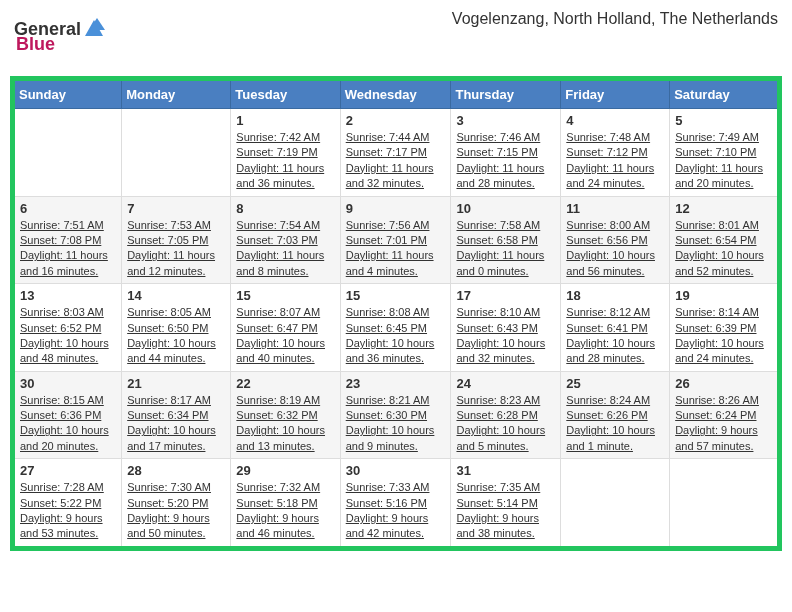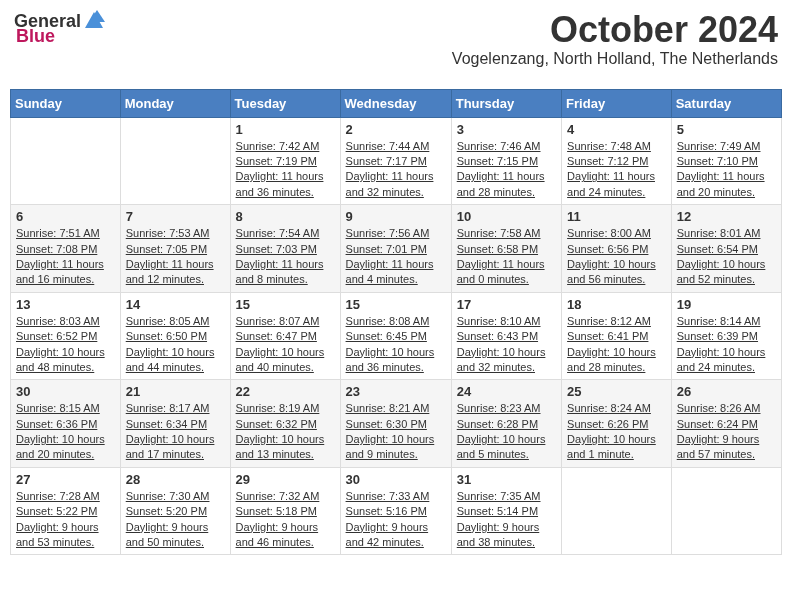--- a/index.html
+++ b/index.html
@@ -41,21 +41,21 @@
       color: #333;
       line-height: 1.1;
     }
     .location-subtitle {
       font-size: 16px;
       color: #333;
     }
     .calendar-table {
       width: 100%;
       border-collapse: collapse;
-      border: 1px solid #22c55e;
+      border: 5px solid #22c55e;
       margin-top: 21px;
     }
     .calendar-table th {
       background-color: #4a7fc1;
       color: #fff;
       font-size: 13px;
       font-weight: bold;
       padding: 6px 4px;
       text-align: left;
       border: 1px solid #3a6aa0;
@@ -87,33 +87,32 @@
     }
     .empty-cell {
       background: #fff !important;
     }
   </style>
 </head>
 <body>
 
 <div class="header-area">
   <div class="logo">
-    <div style="display:flex; flex-direction:column; align-items:flex-start;">
+    <div style="display:flex; flex-direction:column; align-items:flex-start;margin-top:8px;">
       <div style="display:flex; align-items:center; gap:2px;">
         <span class="logo-text-general">General</span>
         <svg width="22" height="22" viewBox="0 0 22 22">
           <polygon points="11,2 20,18 2,18" fill="#4a90d9"></polygon>
           <polygon points="18,2 26,14 10,14" fill="#4a90d9" transform="translate(-4,-2)"></polygon>
         </svg>
       </div>
       <span class="logo-text-blue" style="margin-top:-6px; margin-left:2px;">Blue</span>
     </div>
   </div>
   <div class="title-area">
-    <div class="month-title">October 2024</div>
     <div class="location-subtitle">Vogelenzang, North Holland, The Netherlands</div>
   </div>
 </div>
 
 <table class="calendar-table">
   <thead>
     <tr>
     <th>Sunday</th>
         <th>Monday</th>
         <th>Tuesday</th>

